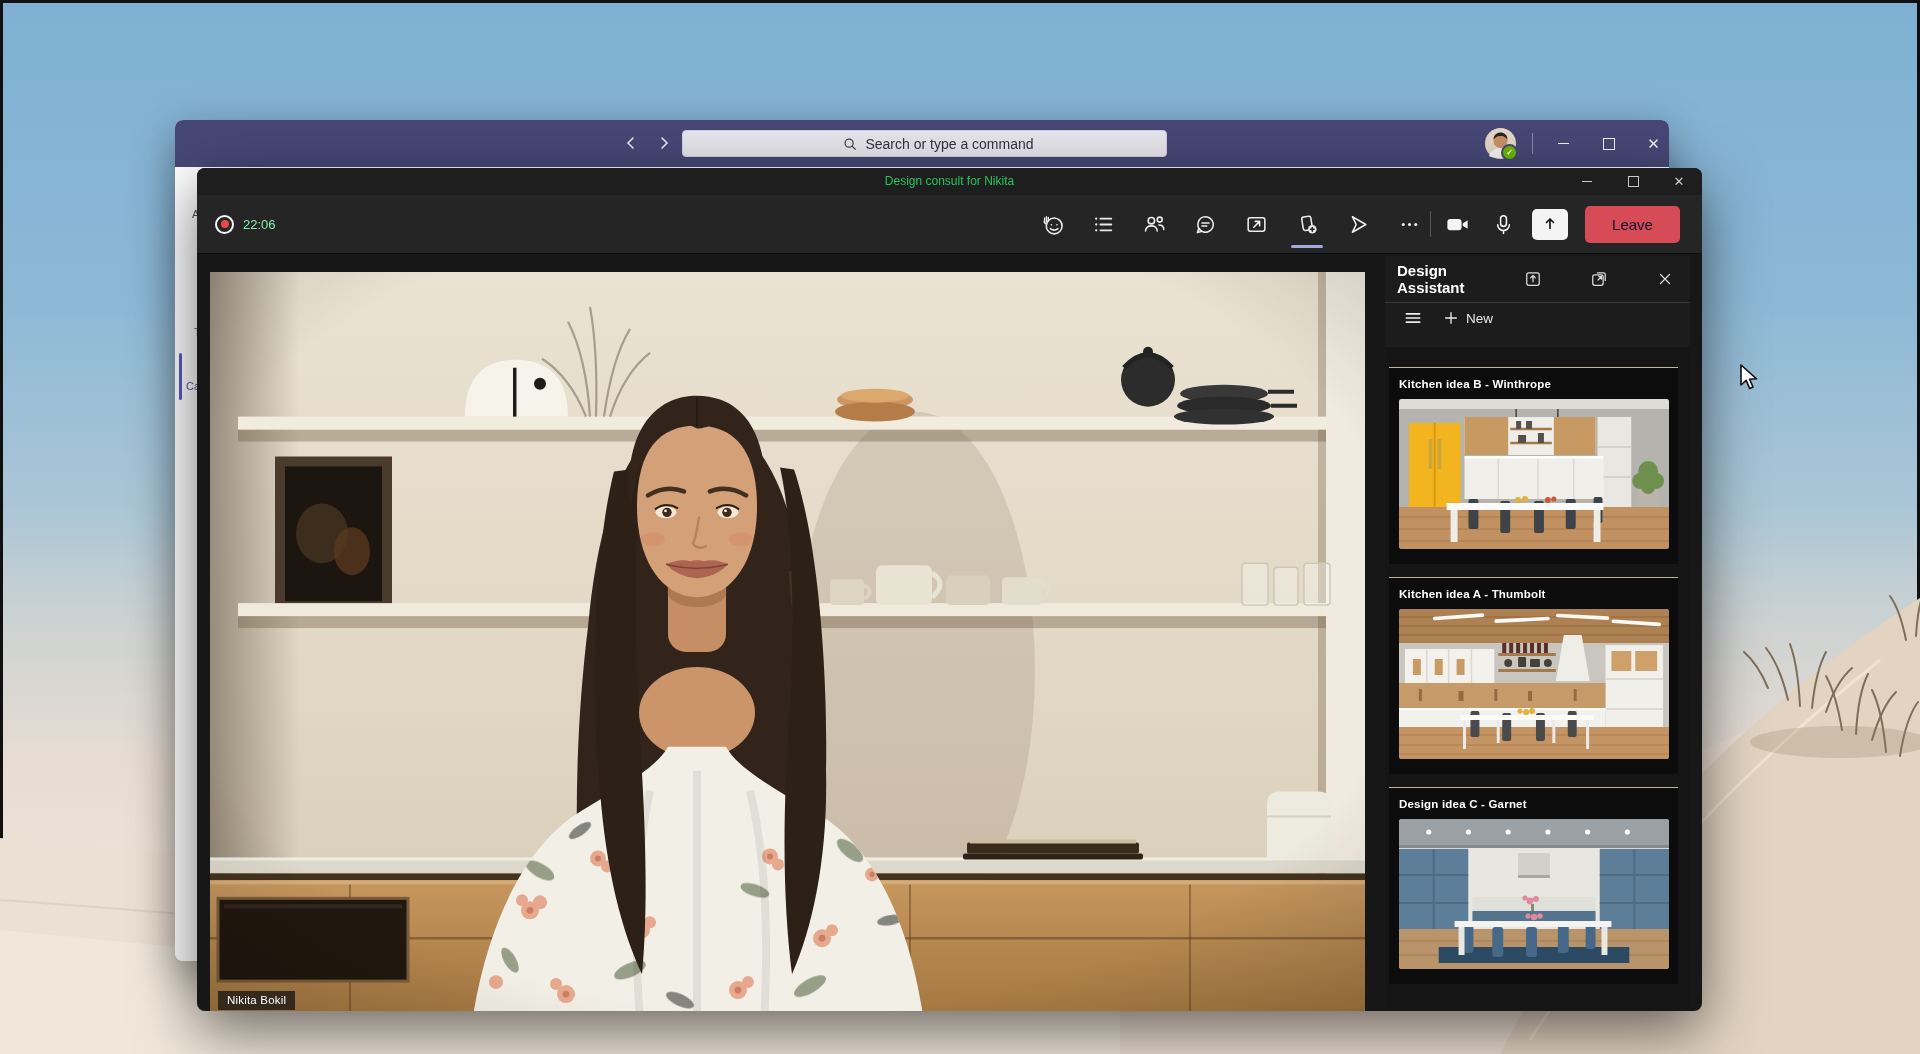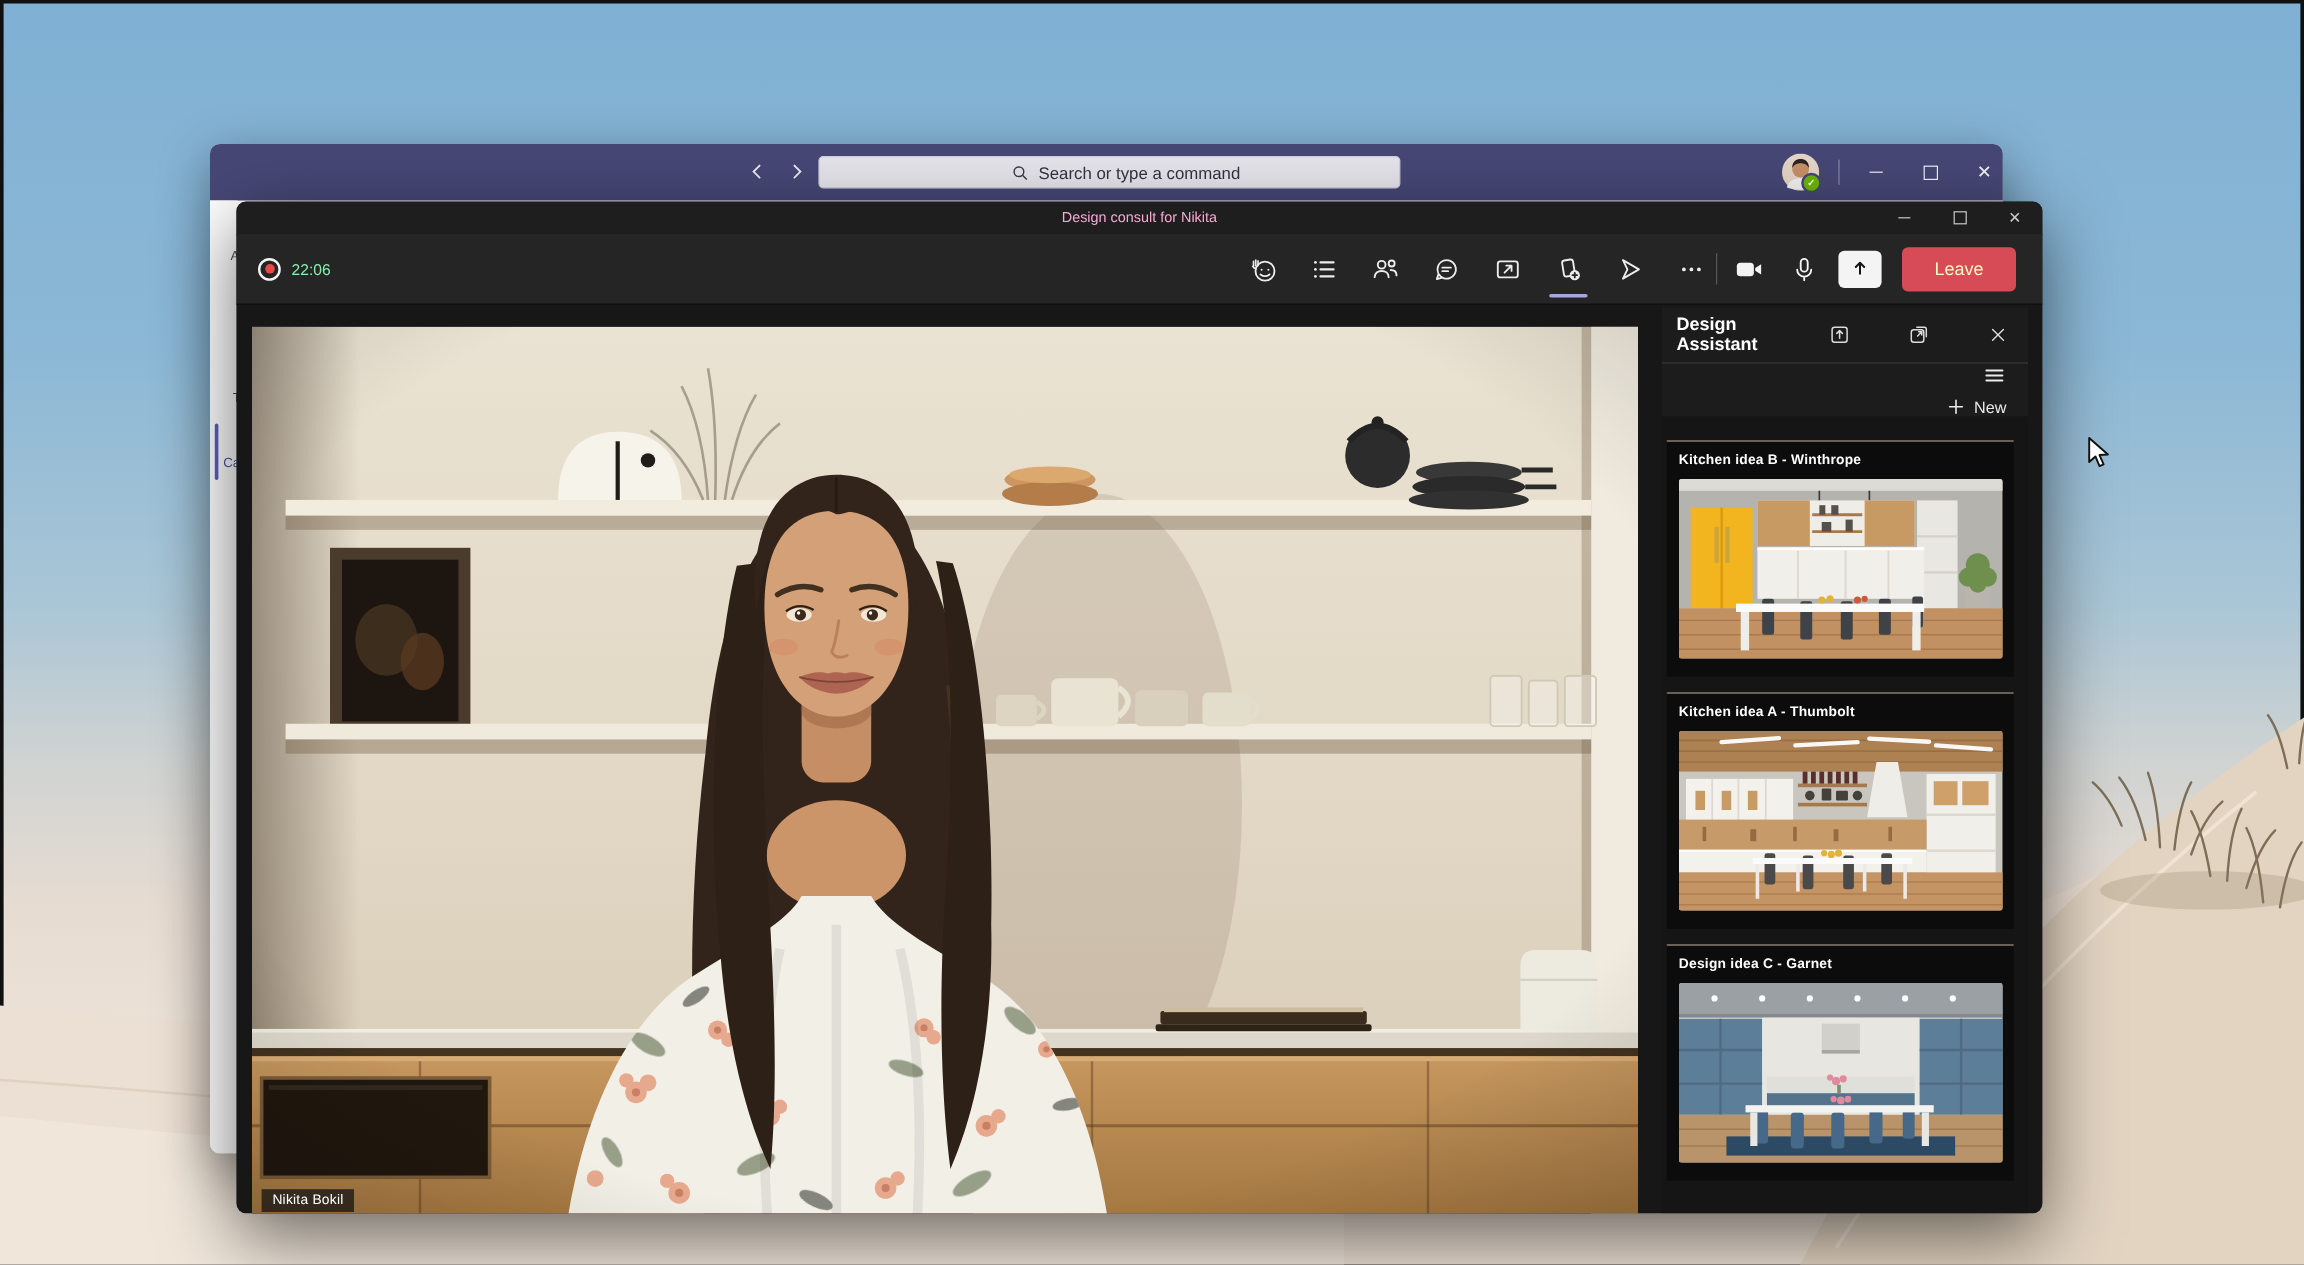--- a/index.html
+++ b/index.html
@@ -25,49 +25,49 @@
   .glyph-min{width:11px;height:1.5px;background:#f0f0f5;display:block;}
   .glyph-max{width:10px;height:10px;border:1.5px solid #f0f0f5;display:block;}
   .glyph-x{font-size:15px;line-height:1;color:#f0f0f5;}
   .rail-strip{position:absolute;left:0;top:47px;width:23px;bottom:0;background:#fff;border-radius:0 0 0 8px;}
   .frag{position:absolute;color:#4d4d4d;font-size:11px;}
   .rail-accent{position:absolute;left:4px;top:186px;width:3px;height:47px;background:#5b5fc0;border-radius:2px;}
   
   .meeting-window{position:absolute;left:197px;top:168px;width:1505px;height:843px;background:#171717;
     border-radius:8px;box-shadow:0 20px 60px rgba(0,0,0,.55);z-index:2;overflow:hidden;}
   .m-titlebar{position:absolute;left:0;top:0;right:0;height:27px;background:#1e1e1e;border-bottom:1px solid #111;}
-  .m-title{position:absolute;left:0;right:0;top:0;height:27px;line-height:27px;text-align:center;color:#f9a8d4;font-size:12px;}
+  .m-title{position:absolute;left:0;right:0;top:0;height:27px;line-height:27px;text-align:center;color:#22c55e;font-size:12px;}
   .m-controls{position:absolute;right:0;top:0;height:27px;display:flex;}
   .m-btn{width:46px;height:27px;display:flex;align-items:center;justify-content:center;}
   .mg-min{width:10px;height:1.2px;background:#c9c9c9;display:block;}
   .mg-max{width:9px;height:9px;border:1.2px solid #c9c9c9;display:block;}
   .mg-x{color:#c9c9c9;font-size:13px;line-height:1;}
   .m-toolbar{position:absolute;left:0;top:27px;right:0;height:58px;background:#252525;border-bottom:1px solid #0e0e0e;}
   .recording{position:absolute;left:18px;top:0;height:58px;display:flex;align-items:center;gap:9px;}
   .rec-dot{width:15px;height:15px;border-radius:50%;border:2px solid #f4f4f4;display:flex;align-items:center;justify-content:center;}
   .rec-dot i{width:8px;height:8px;border-radius:50%;background:#e84a4a;display:block;}
   .rec-time{color:#86efac;font-size:13px;}
   .center-icons{position:absolute;left:838px;top:12px;display:flex;gap:17px;}
   .icon-btn{width:34px;height:34px;display:flex;align-items:center;justify-content:center;position:relative;border-radius:4px;}
   .active-underline{position:absolute;left:1px;bottom:-7px;width:32px;height:3px;border-radius:2px;background:#a6a7dc;}
   .tb-sep{position:absolute;left:1233px;top:16px;width:1px;height:26px;background:#585858;}
   .av-ctrls{position:absolute;left:1243px;top:12px;display:flex;gap:12px;align-items:center;}
   .tray-btn{width:36px;height:31px;background:#f4f4f4;border-radius:5px;display:flex;align-items:center;justify-content:center;}
-  .leave-btn{position:absolute;left:1388px;top:11px;width:95px;height:37px;background:#d64b55;color:#fef9c3;border-radius:5px;
+  .leave-btn{position:absolute;left:1388px;top:11px;width:95px;height:37px;background:#d64b55;color:#0f172a;border-radius:5px;
     font-size:15px;display:flex;align-items:center;justify-content:center;}
   
   .video-area{position:absolute;left:13px;top:104px;width:1155px;height:750px;background:#0d0d0d;overflow:hidden;}
   .name-tag{position:absolute;left:8px;bottom:12px;background:rgba(18,18,18,.74);color:#fff;font-size:11.5px;
     padding:3px 9px 4px;letter-spacing:.2px;}
   
   .side-panel{position:absolute;left:1188px;top:88px;width:305px;height:755px;background:#1c1c1c;display:flex;flex-direction:column;}
   .panel-header{height:46px;display:flex;align-items:center;padding:0 10px 0 12px;border-bottom:1px solid #383838;gap:36px;}
   .panel-title{flex:1;color:#fff;font-size:15px;font-weight:bold;}
   .ph-btn{width:30px;height:30px;display:flex;align-items:center;justify-content:center;}
-  .panel-actions{height:44px;display:flex;align-items:flex-end;gap:8px;padding:0 12px;flex-direction:column;}
+  .panel-actions{height:44px;display:flex;align-items:flex-start;gap:8px;padding:0 12px;}
   .pa-btn{height:30px;display:flex;align-items:center;justify-content:center;gap:7px;color:#e8e8e8;font-size:13.5px;padding:0 6px;}
   .cards{flex:1;background:#151515;padding:20px 12px 0 4px;overflow:hidden;}
   .card{border-top:1px solid rgba(224,211,187,.85);background:#0c0c0c;padding:10px 9px 15px 10px;}
   .card + .card{margin-top:13px;}
   .card-title{color:#fff;font-size:11.5px;font-weight:bold;letter-spacing:.2px;}
   .card-image{margin-top:9px;width:270px;height:150px;border-radius:3px;overflow:hidden;background:#000;}
   .cursor{position:absolute;left:1737px;top:363px;z-index:5;}
 </style>
 </head>
 <body>

